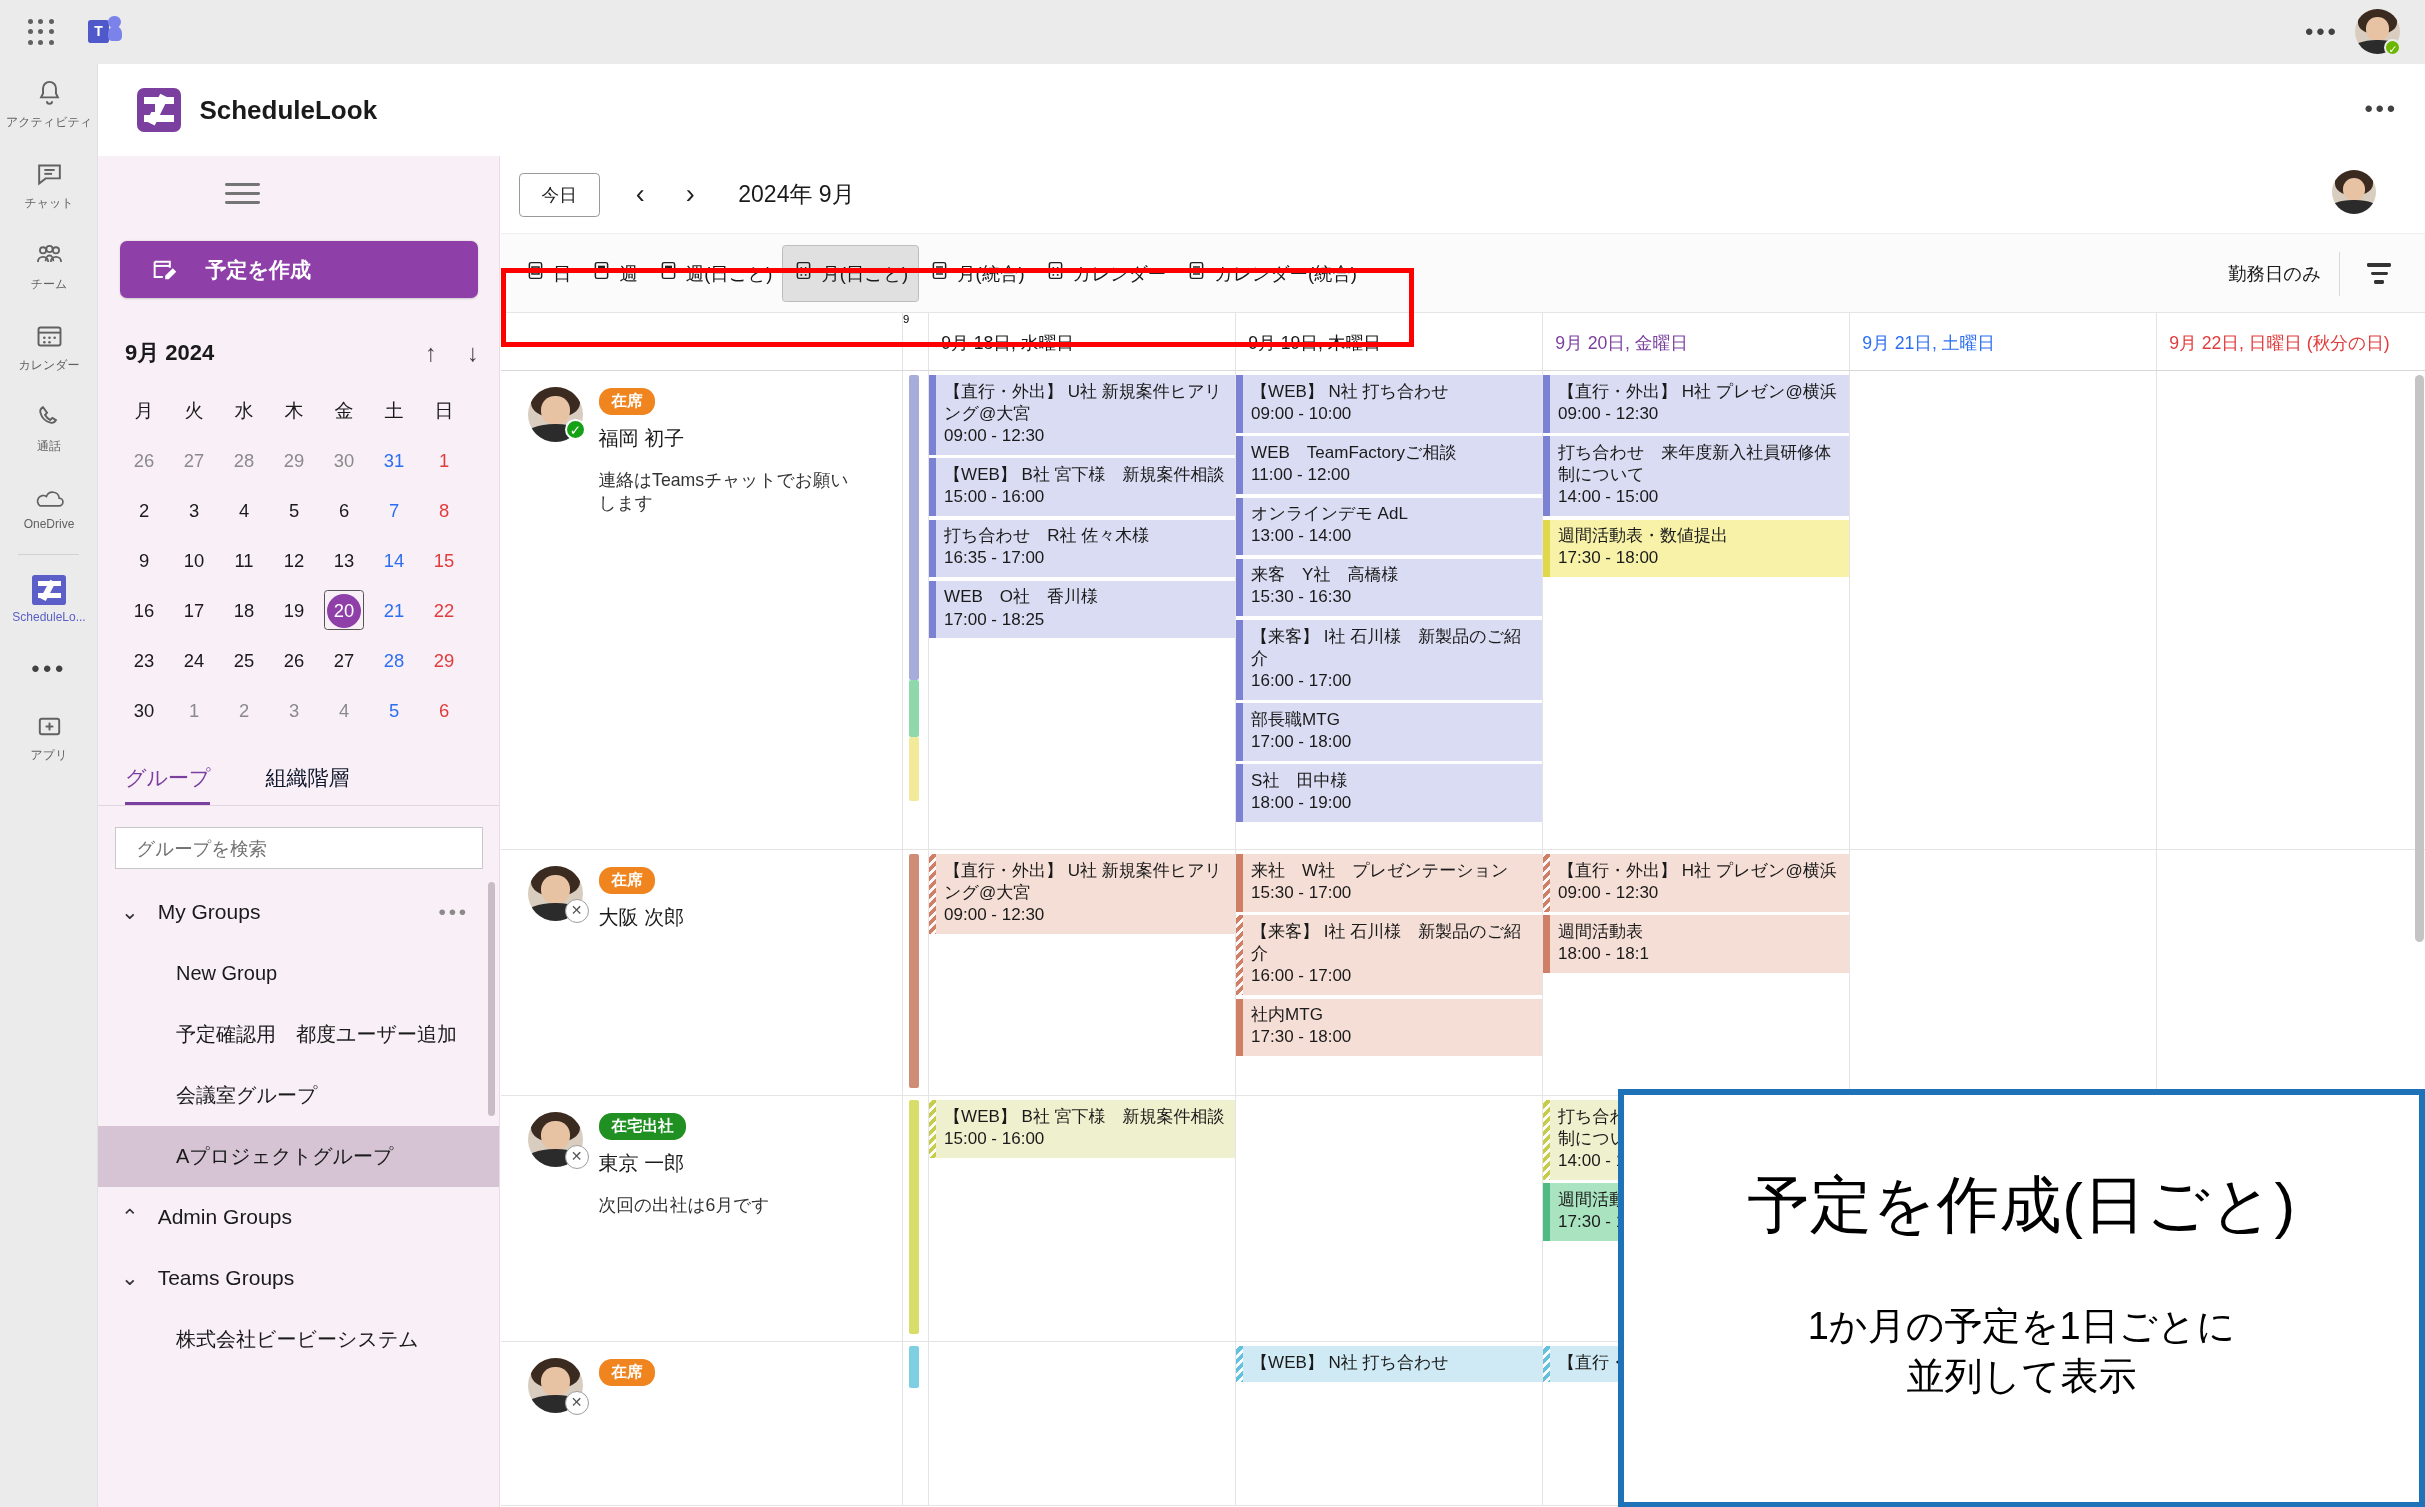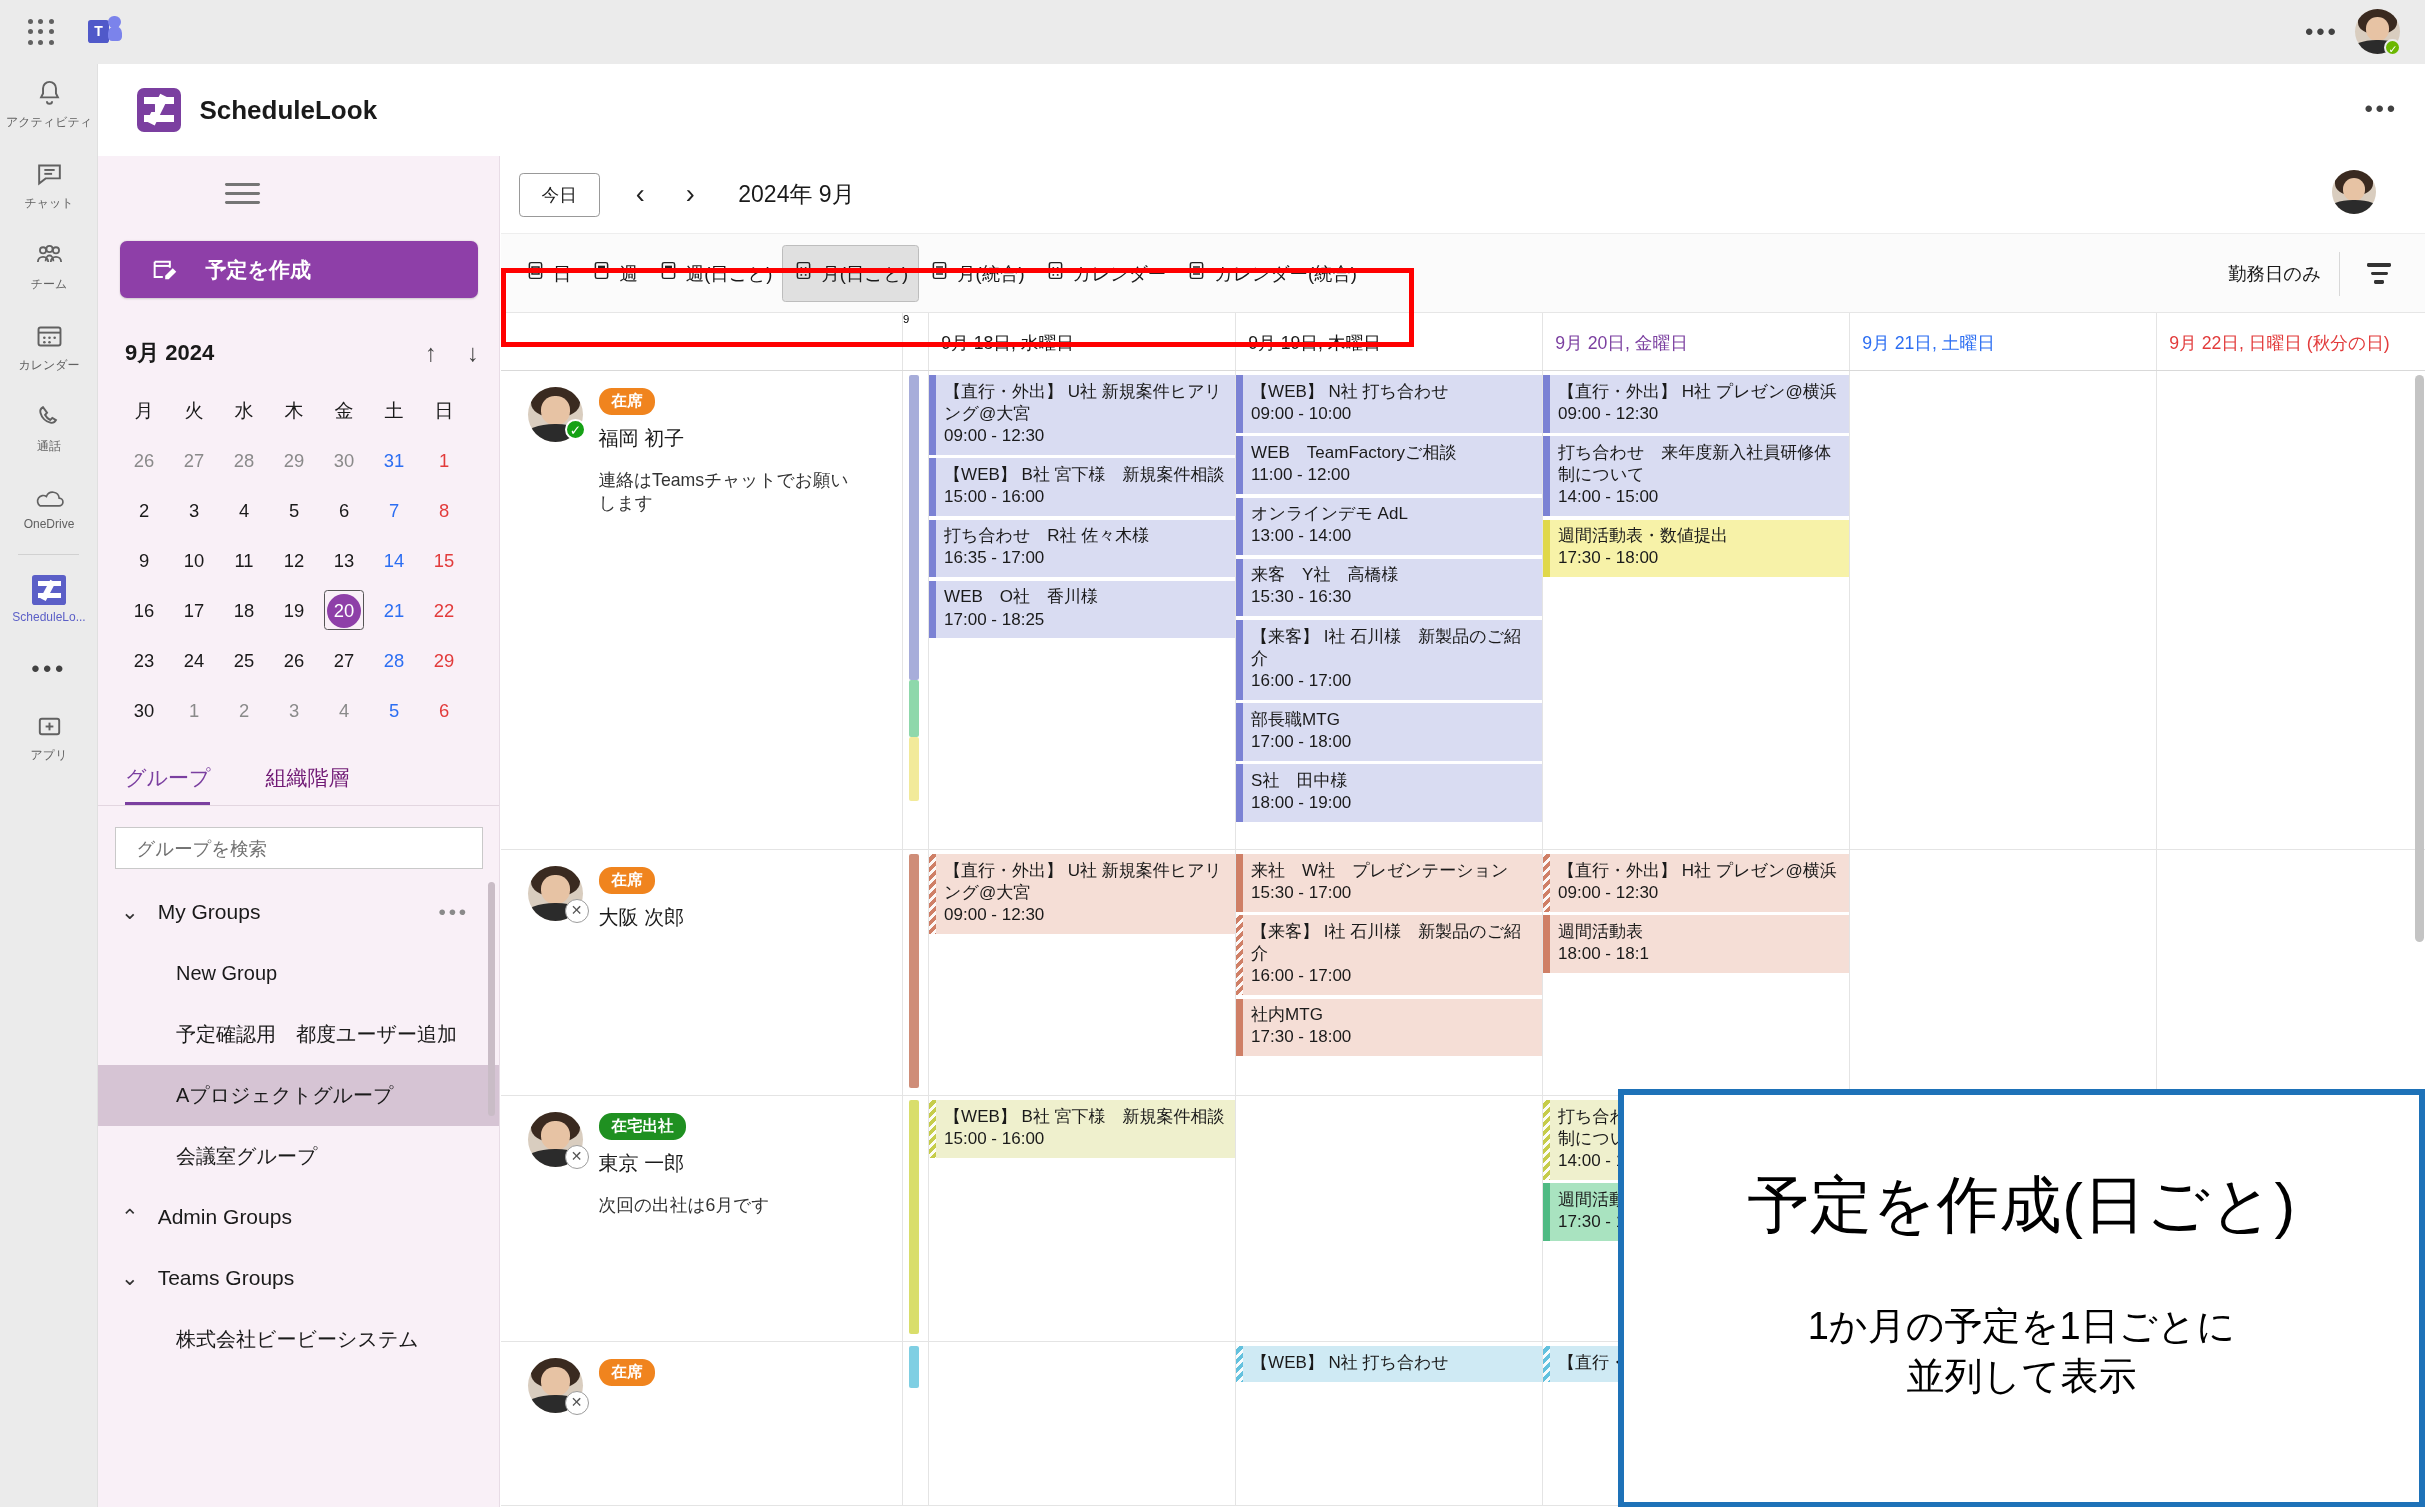--- a/index.html
+++ b/index.html
@@ -105,21 +105,21 @@
   .mini-cell.sun { color: #e23b3b; }
   .mini-cell.other { color: #8a8a8a; }
   .mini-cell.today { position: relative; cursor: pointer; }
   .mini-cell.today i { position: absolute; left: 5px; top: 3.5px; width: 40px; height: 40px;
     border: 1.4px solid #555; border-radius: 3.5px; }
   .mini-cell.today b { position: relative; z-index: 2; width: 34px; height: 34px;
     background: #8e3fa8; border-radius: 50%; color: #fff; font-weight: normal;
     display: flex; align-items: center; justify-content: center; }
 
   .tabs-row { display: flex; margin: 28px 0 0 27px; border-bottom: none; }
-  .tab { font-size: 21px; color: #701a75; padding-bottom: 10px; cursor: pointer; }
+  .tab { font-size: 21px; color: #0f172a; padding-bottom: 10px; cursor: pointer; }
   .tab.active { color: #7b3fa0; border-bottom: 3.5px solid #7b3fa0; }
   .tab + .tab { margin-left: 55px; }
   .tabs-underline { margin-left: 0; height: 0.7px; background: #e3d6e0; }
 
   .grp-search { margin: 21px auto 0; width: 368px; height: 42px; background: #fff;
     border: 0.7px solid #c9c9c9; display: flex; align-items: center; cursor: text; }
   .grp-search span { margin-left: 21px; font-size: 18.4px; color: #707070; }
 
   .grp-list { margin-top: 12.7px; position: relative; }
   .grp-head { display: flex; align-items: center; height: 61px; padding-left: 23px; cursor: pointer; }
@@ -445,22 +445,22 @@
     </div>
 
     <div class="grp-list" id="grp-list">
         <div class="grp-head">
           <span class="chev">⌄</span>
           <span class="gh-label">My Groups</span>
           <span class="gh-dots">•••</span>
         </div>
         <div class="grp-child">New Group</div>
         <div class="grp-child">予定確認用　都度ユーザー追加</div>
+        <div class="grp-child">会議室グループ</div>
         <div class="grp-child selected">Aプロジェクトグループ</div>
-        <div class="grp-child">会議室グループ</div>
         <div class="grp-head">
           <span class="chev">⌃</span>
           <span class="gh-label">Admin Groups</span>
         </div>
         <div class="grp-head">
           <span class="chev">⌄</span>
           <span class="gh-label">Teams Groups</span>
         </div>
         <div class="grp-child">株式会社ビービーシステム</div>
       <div class="sb-scroll"></div>

